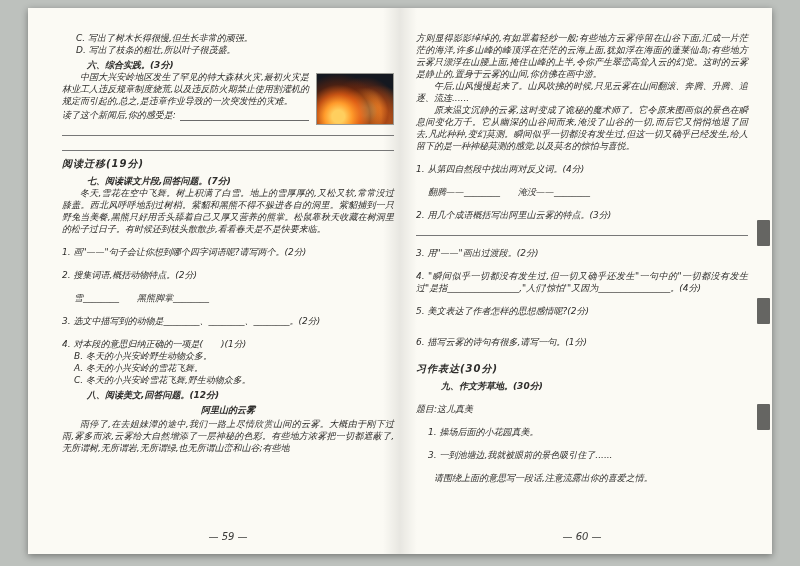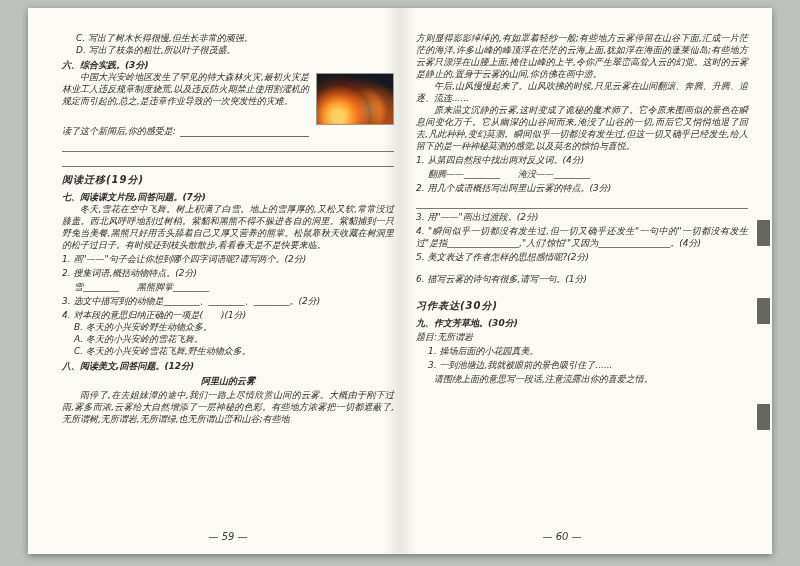--- a/index.html
+++ b/index.html
@@ -23,45 +23,45 @@
     background:linear-gradient(90deg, rgba(0,0,0,0) 0%, rgba(0,0,0,.08) 50%, rgba(0,0,0,0) 100%);
   }
   .col {
     position:absolute; top:24px; width:332px;
     font-size:9px; line-height:12px;
     text-align:justify;
   }
   .col.leftcol  { left:34px; }
   .col.rightcol { left:388px; }
   .opts { padding-left:14px; }
-  .sec-title { font-weight:bold; margin-top:3px; }
+  .sec-title { font-weight:bold; margin-top:3px;margin-left:25px; }
   .para { text-indent:2em; }
   .sec-head { text-align:left; font-weight:bold; font-size:10px; margin:7px 0 5px; letter-spacing:1px; }
   .essay-title { text-align:center; font-weight:bold; margin:3px 0 2px; }
-  .q { margin-top:2px; }
+  .q { margin-top:11px; }
   .q-sub { padding-left:12px; }
-  .promptline { display:flex; margin-top:18px; }
+  .promptline { display:flex; margin-top:2px; }
   .promptline .fill { flex:1; border-bottom:1px solid #6a6a6a; margin-left:4px; }
   .ansline { border-bottom:1px solid #777; height:15px; }
   .ansline + .ansline { margin-top:0; }
   .fire-photo {
     float:right; width:78px; height:52px; margin:2px 0 3px 7px;
     border:1px solid #9a9a94;
     background:
       radial-gradient(circle at 28% 85%, #ffcf5e 0 9%, #ff9a2a 20%, rgba(226,92,18,.85) 32%, rgba(110,38,10,.6) 46%, rgba(20,16,14,0) 62%),
       radial-gradient(circle at 62% 75%, #ffd97a 0 7%, rgba(255,140,40,.8) 22%, rgba(150,50,12,.5) 40%, rgba(20,16,14,0) 58%),
       radial-gradient(circle at 80% 90%, rgba(255,120,30,.7) 0 16%, rgba(20,16,14,0) 45%),
       #141820;
   }
   .pageno {
     position:absolute; bottom:12px; width:332px;
     text-align:center; font-size:10px; color:#3a3a38;
   }
   .pageno.leftno { left:34px; }
-  .pageno.rightno { left:368px; }
+  .pageno.rightno { left:388px; }
   .binding-mark {
     position:absolute; right:2px; width:13px; height:26px;
     background:#4a4a48; opacity:.85; border-radius:1px;
   }
   .bm1 { top:212px; } .bm2 { top:290px; } .bm3 { top:396px; } .gap8 { height:8px; }
 </style>
 </head>
 <body>
 
 <div class="paper">
@@ -116,21 +116,21 @@
     <div class="q">3. 用"——"画出过渡段。(2分)</div>
     <div class="q">4. "瞬间似乎一切都没有发生过,但一切又确乎还发生"一句中的"一切都没有发生过"是指________________,"人们'惊怕'"又因为________________。(4分)</div>
     <div class="q">5. 美文表达了作者怎样的思想感情呢?(2分)</div>
     <div class="gap8"></div>
     <div class="q">6. 描写云雾的诗句有很多,请写一句。(1分)</div>
     <div class="gap8"></div>
 
     <div class="sec-head">习作表达(30分)</div>
 
     <div class="sec-title">九、作文芳草地。(30分)</div>
-    <div class="q">题目:无所谓岩</div>
+    <div class="q">题目:这儿真美</div>
     <div class="q q-sub">1. 操场后面的小花园真美。</div>
     <div class="q q-sub">3. 一到池塘边,我就被眼前的景色吸引住了......</div>
     <div class="q para">请围绕上面的意思写一段话,注意流露出你的喜爱之情。</div>
   </div>
   <div class="pageno rightno">— 60 —</div>
 
   <div class="binding-mark bm1"></div>
   <div class="binding-mark bm2"></div>
   <div class="binding-mark bm3"></div>
 </div>

